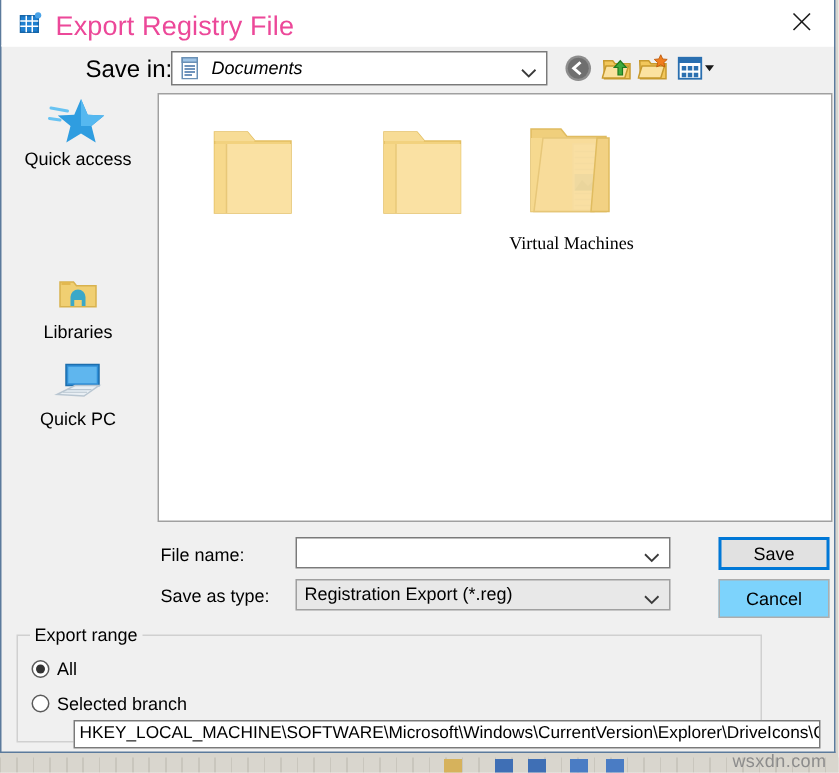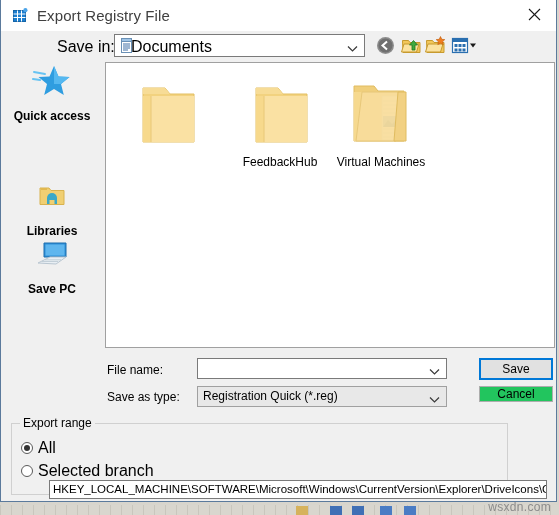--- a/index.html
+++ b/index.html
@@ -66,22 +66,22 @@
     position: absolute;
     left: 12px;
     top: 8px;
     width: 15px;
     height: 15px;
   }
   #title-bar-text {
     position: absolute;
     left: 36px;
     top: 7px;
-    font-size: 15px;
-    color: #404040;
+    font-size: 18px;
+    color: #ec4899;
     letter-spacing: 0.1px;
     white-space: nowrap;
   }
   #close-button {
     position: absolute;
     right: 0;
     top: 0;
     width: 44px;
     height: 29px;
     display: flex;
@@ -118,24 +118,25 @@
   }
   #savein-combo-icon {
     position: absolute;
     left: 4px;
     top: 3px;
     width: 15px;
     height: 15px;
   }
   #savein-combo-text {
     position: absolute;
-    left: 16px;
+    left: 26px;
     top: 3px;
-    font-size: 16px;
+    font-size: 12px;
     white-space: nowrap;
+    font-style: italic;
   }
   #savein-combo-arrow {
     position: absolute;
     right: 6px;
     top: 7px;
   }
 
   .toolbtn {
     position: absolute;
     top: 5px;
@@ -166,23 +167,22 @@
   }
   .place-icon {
     height: 34px;
     display: flex;
     align-items: flex-end;
     justify-content: center;
   }
   .place-label {
     font-size: 12px;
     color: #000000;
-    margin-top: 12px;
+    margin-top: 2px;
     line-height: 13px;
-    font-weight: bold;
   }
 
   
   #file-list {
     position: absolute;
     left: 104px;
     top: 62px;
     width: 450px;
     height: 286px;
     background: #ffffff;
@@ -267,22 +267,22 @@
     align-items: center;
     justify-content: center;
     font-size: 12px;
     cursor: default;
   }
   #cancel-button {
     position: absolute;
     left: 478px;
     top: 386px;
     width: 74px;
-    height: 16px;
-    background: #22c55e;
+    height: 26px;
+    background: #7dd3fc;
     border: 1px solid #adadad;
     box-sizing: border-box;
     display: flex;
     align-items: center;
     justify-content: center;
     font-size: 12px;
     cursor: default;
   }
 
   
@@ -327,21 +327,21 @@
     position: absolute;
     left: 2px;
     top: 2px;
     width: 6px;
     height: 6px;
     border-radius: 50%;
     background: #333333;
   }
   .radio-label {
     margin-left: 5px;
-    font-size: 16px;
+    font-size: 12px;
     white-space: nowrap;
   }
   #branch-path-box {
     position: absolute;
     left: 37px;
     top: 56px;
     width: 498px;
     height: 19px;
     background: #ffffff;
     border: 1px solid #7a7a7a;
@@ -502,21 +502,21 @@
         <svg width="40" height="34" viewBox="0 0 40 34">
           <polygon points="12,6 34,6 34,20 12,20" fill="#2f8fd8" stroke="#1c6ead" stroke-width="1"></polygon>
           <polygon points="13.5,7.5 32.5,7.5 32.5,18.5 13.5,18.5" fill="#5fb6ee"></polygon>
           <polygon points="6,26 18,20 34,20 24,27" fill="#e9eff4" stroke="#b9c6d1" stroke-width="1"></polygon>
           <g stroke="#b9c6d1" stroke-width="0.8">
             <line x1="10" y1="24.5" x2="26" y2="24.5"></line>
             <line x1="13" y1="22.8" x2="29" y2="22.8"></line>
           </g>
         </svg>
       </div>
-      <div class="place-label">Save PC</div>
+      <div class="place-label">Quick PC</div>
     </div>
 
   </div>
 
   <div id="file-list">
 
     <div class="file-item" style="left:9px;">
       <div class="file-icon">
         <svg width="76" height="72" viewBox="0 0 76 72">
           <path d="M14,10 h22 l5,6 h24 v48 h-51 z" fill="#f2d27f" stroke="#e3bf62" stroke-width="1"></path>
@@ -531,24 +531,23 @@
     <div class="file-item" style="left:122px;">
       <div class="file-icon">
         <svg width="76" height="72" viewBox="0 0 76 72">
           <path d="M14,10 h22 l5,6 h24 v48 h-51 z" fill="#f2d27f" stroke="#e3bf62" stroke-width="1"></path>
           <path d="M14,10 h22 l5,6 h-27 z" fill="#f7dc96"></path>
           <path d="M14,18 h51 v46 h-51 z" fill="#f7d98c"></path>
           <path d="M22,18 h43 v46 h-43 z" fill="#fae1a3"></path>
           <line x1="22" y1="18" x2="22" y2="64" stroke="#e8c878" stroke-width="1"></line>
         </svg>
       </div>
-      <div class="file-label">FeedbackHub</div>
-    </div>
-
-    <div class="file-item" style="left:212px;width:126px;">
+    </div>
+
+    <div class="file-item" style="left:212px;width:126px;font-family:Liberation Serif, serif;">
       <div class="file-icon">
         <svg width="86" height="72" viewBox="0 0 86 72">
           <path d="M16,8 h20 l4,5 h26 v50 h-50 z" fill="#f0cf7c" stroke="#e0bc60" stroke-width="1"></path>
           <path d="M16,14 h50 v49 h-50 z" fill="#f6d98f"></path>
           <rect x="44" y="18" width="16" height="44" fill="#ffffff" stroke="#d9d9d9" stroke-width="1"></rect>
           <g stroke="#cfd6dd" stroke-width="1">
             <line x1="45" y1="23" x2="59" y2="23"></line>
             <line x1="45" y1="27" x2="59" y2="27"></line>
             <line x1="45" y1="31" x2="59" y2="31"></line>
             <line x1="45" y1="35" x2="59" y2="35"></line>
@@ -572,21 +571,21 @@
     <div class="combo-value"></div>
     <div class="combo-arrow">
       <svg width="11" height="8" viewBox="0 0 11 8">
         <polyline points="1,1.5 5.5,6 10,1.5" fill="none" stroke="#3a3a3a" stroke-width="1.2"></polyline>
       </svg>
     </div>
   </div>
 
   <div id="filetype-label">Save as type:</div>
   <div id="filetype-combo">
-    <div class="combo-value">Registration Quick (*.reg)</div>
+    <div class="combo-value">Registration Export (*.reg)</div>
     <div class="combo-arrow">
       <svg width="11" height="8" viewBox="0 0 11 8">
         <polyline points="1,1.5 5.5,6 10,1.5" fill="none" stroke="#3a3a3a" stroke-width="1.2"></polyline>
       </svg>
     </div>
   </div>
 
   <div id="save-button">Save</div>
   <div id="cancel-button">Cancel</div>
 

